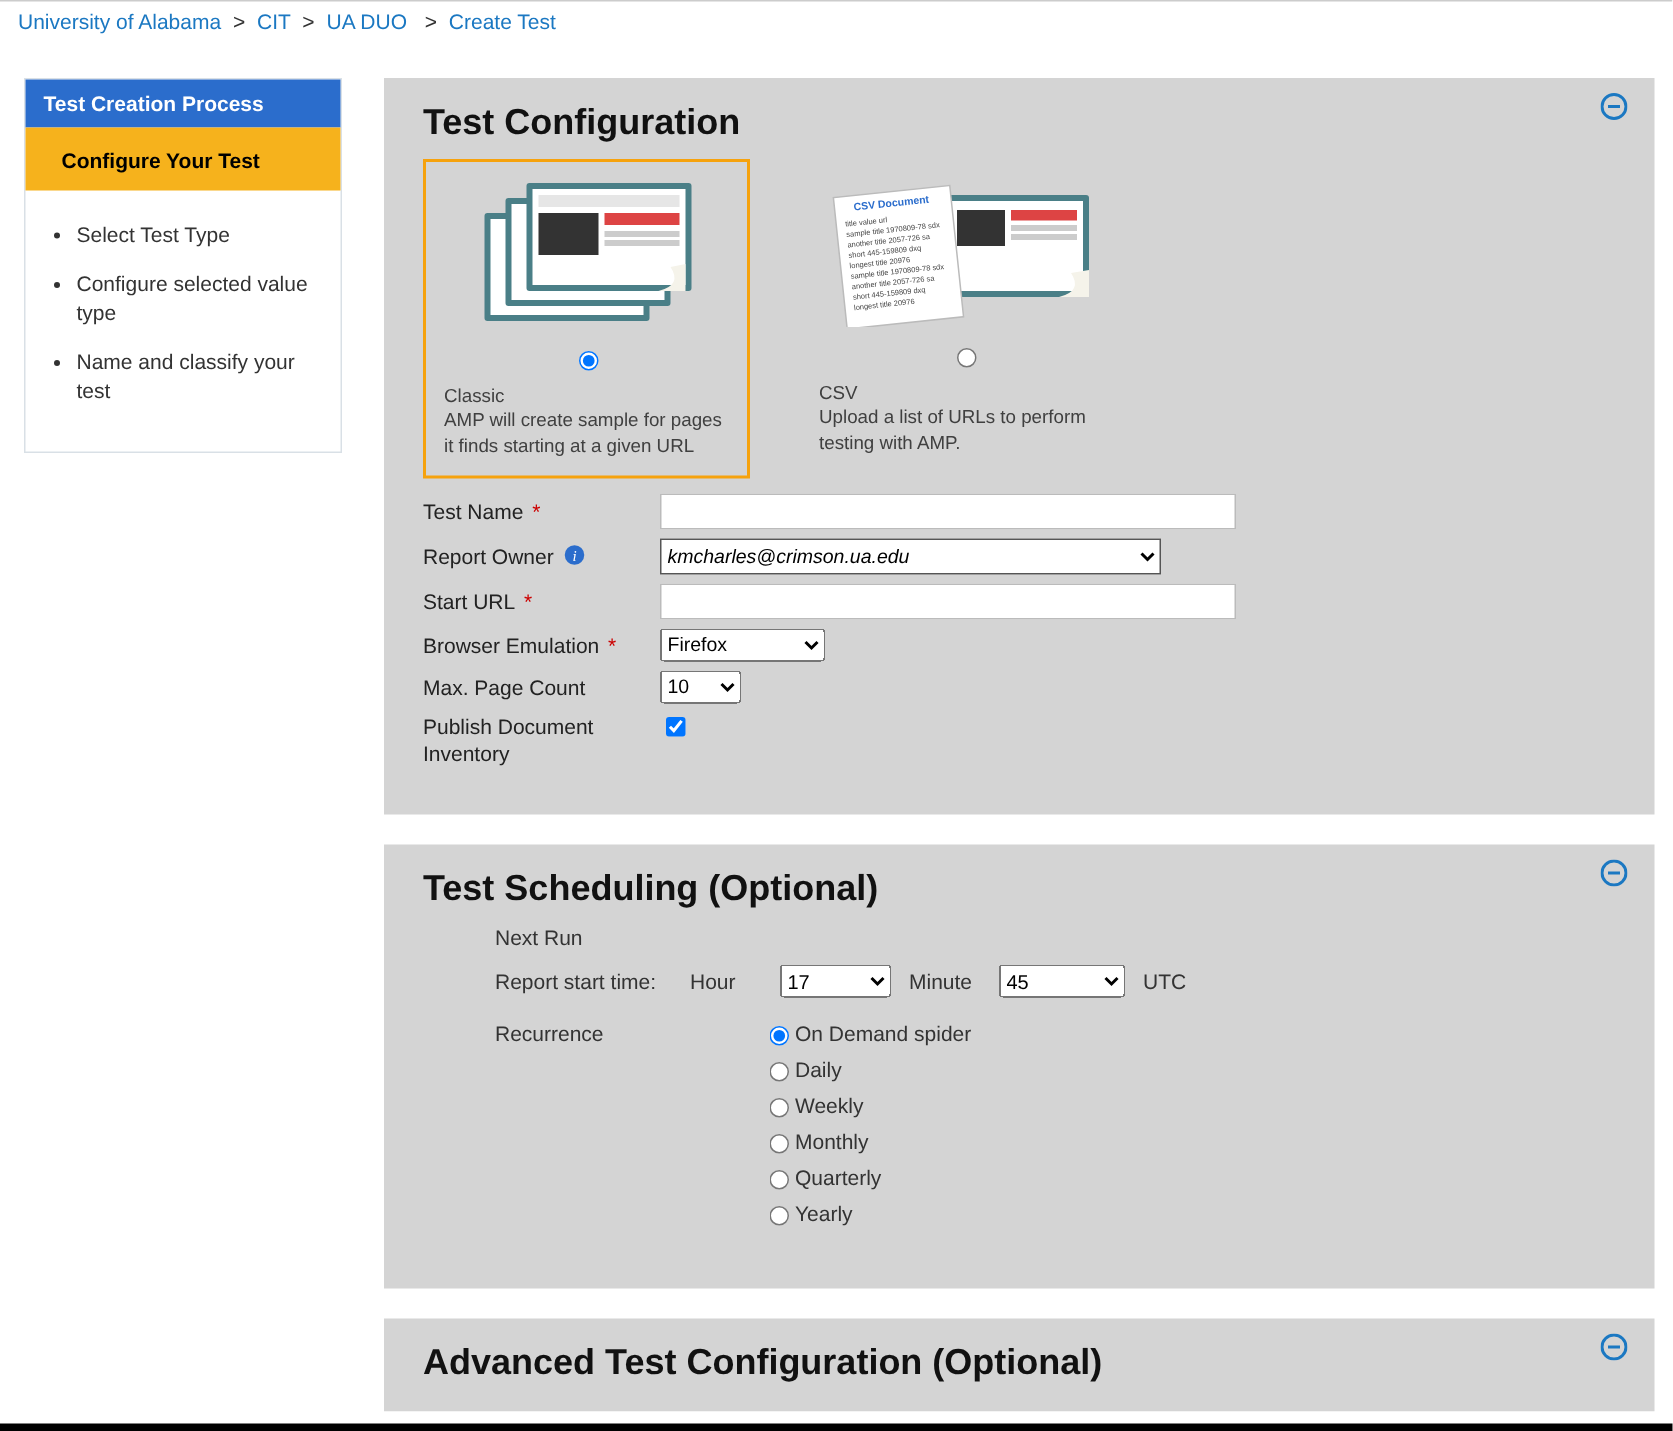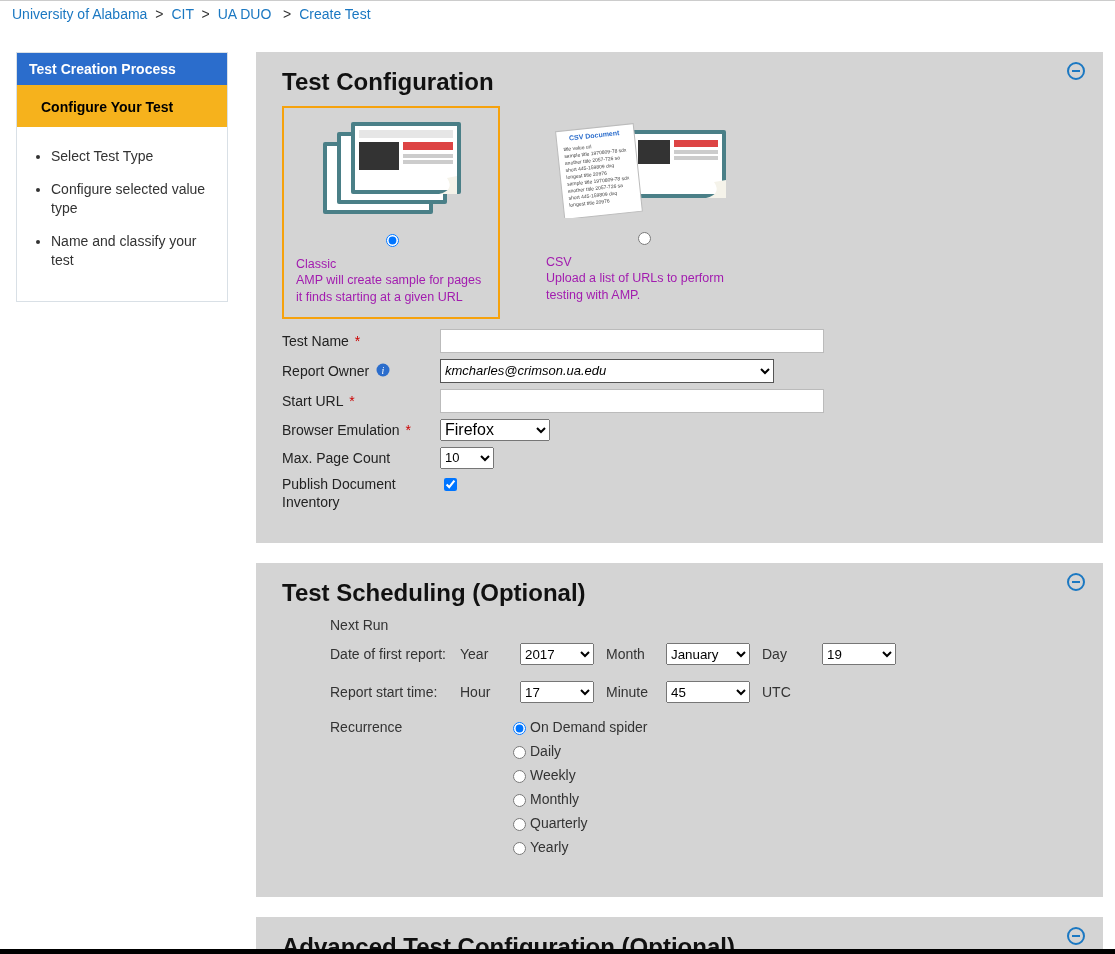--- a/index.html
+++ b/index.html
@@ -101,21 +101,21 @@
     align-items: center;
     justify-content: center;
   }
   .type-radio {
     text-align: center;
     margin: 4px 0 6px 0;
   }
   .type-desc {
     font-size: 12.5px;
     line-height: 1.3;
-    color: #a21caf;
+    color: #404040;
     padding: 0 8px 8px 8px;
   }
   .type-desc .type-name { display:block; }
   .form-grid {
     margin-top: 4px;
   }
   .form-row {
     display: flex;
     align-items: center;
     margin: 6px 0;
@@ -143,21 +143,21 @@
     color:#333;
   }
   select.wide {
     width: 334px;
     height: 24px;
     border: 1px solid #555;
     background: #fff;
     font-size: 13px;
     font-style: italic;
   }
-  select.med { width: 110px; height: 22px; font-size:16px; }
+  select.med { width: 110px; height: 22px; font-size:13px; }
   select.sm { width: 54px; height: 22px; font-size:13px; }
   .sched-sub {
     padding-left: 48px;
     font-size: 14px;
   }
   .sched-row { display:flex; align-items:center; margin:10px 0 16px 0; }
   .sched-label { width:130px; flex:0 0 130px; }
   .sched-fields { display:flex; align-items:center; gap:12px; }
   .sched-fields .fl { width:48px; }
   .radio-col { display:flex; flex-direction:column; gap:8px; margin-left:178px; font-size:14px;}
@@ -323,31 +323,20 @@
             <circle cx="9" cy="9" r="8" fill="none" stroke="#1b78c2" stroke-width="2"></circle>
             <rect x="5" y="8" width="8" height="2" fill="#1b78c2"></rect>
           </svg>
       </div>
       <div class="panel-inner">
         <div class="panel-title">Test Scheduling (Optional)</div>
 
         <div class="sched-sub">
           <div>Next Run</div>
 
-          <div class="sched-row">
-            <div class="sched-label">Date of first report:</div>
-            <div class="sched-fields">
-              <span class="fl">Year</span>
-              <select style="width:74px;height:22px;"><option>2017</option></select>
-              <span class="fl">Month</span>
-              <select style="width:84px;height:22px;"><option>January</option></select>
-              <span class="fl">Day</span>
-              <select style="width:74px;height:22px;"><option>19</option></select>
-            </div>
-          </div>
 
           <div class="sched-row">
             <div class="sched-label">Report start time:</div>
             <div class="sched-fields">
               <span class="fl">Hour</span>
               <select style="width:74px;height:22px;"><option>17</option></select>
               <span class="fl">Minute</span>
               <select style="width:84px;height:22px;"><option>45</option></select>
               <span>UTC</span>
             </div>

